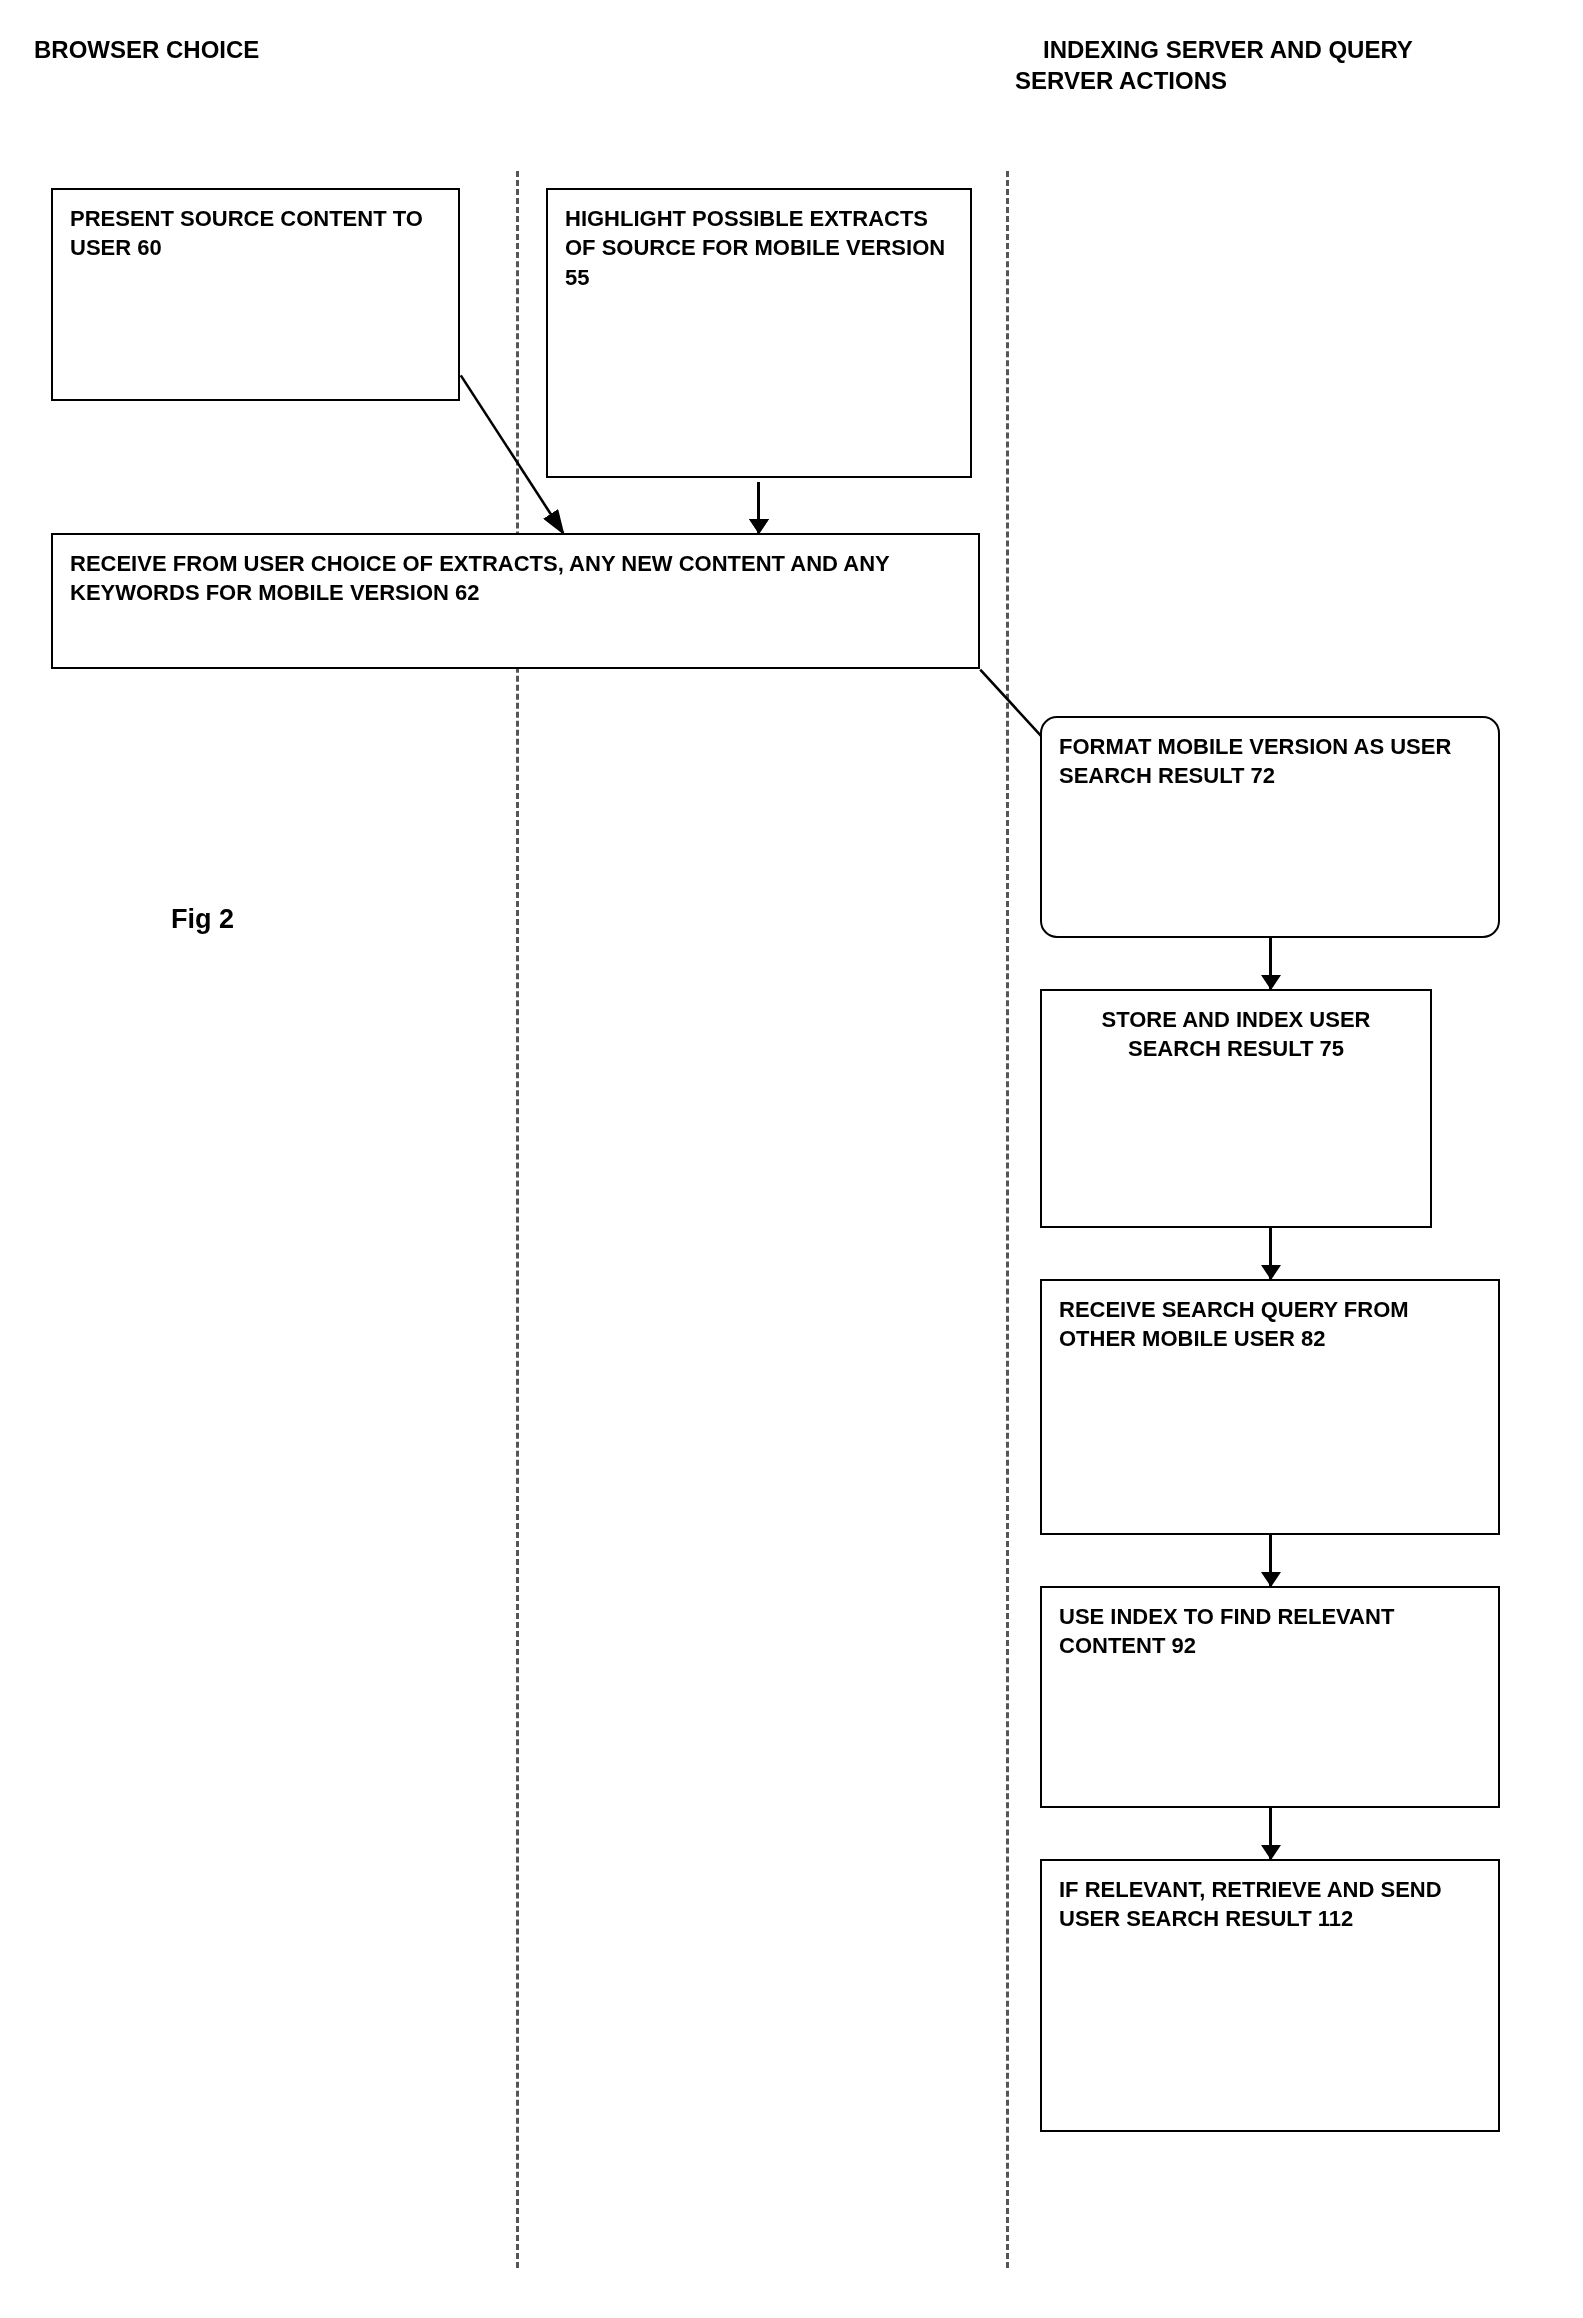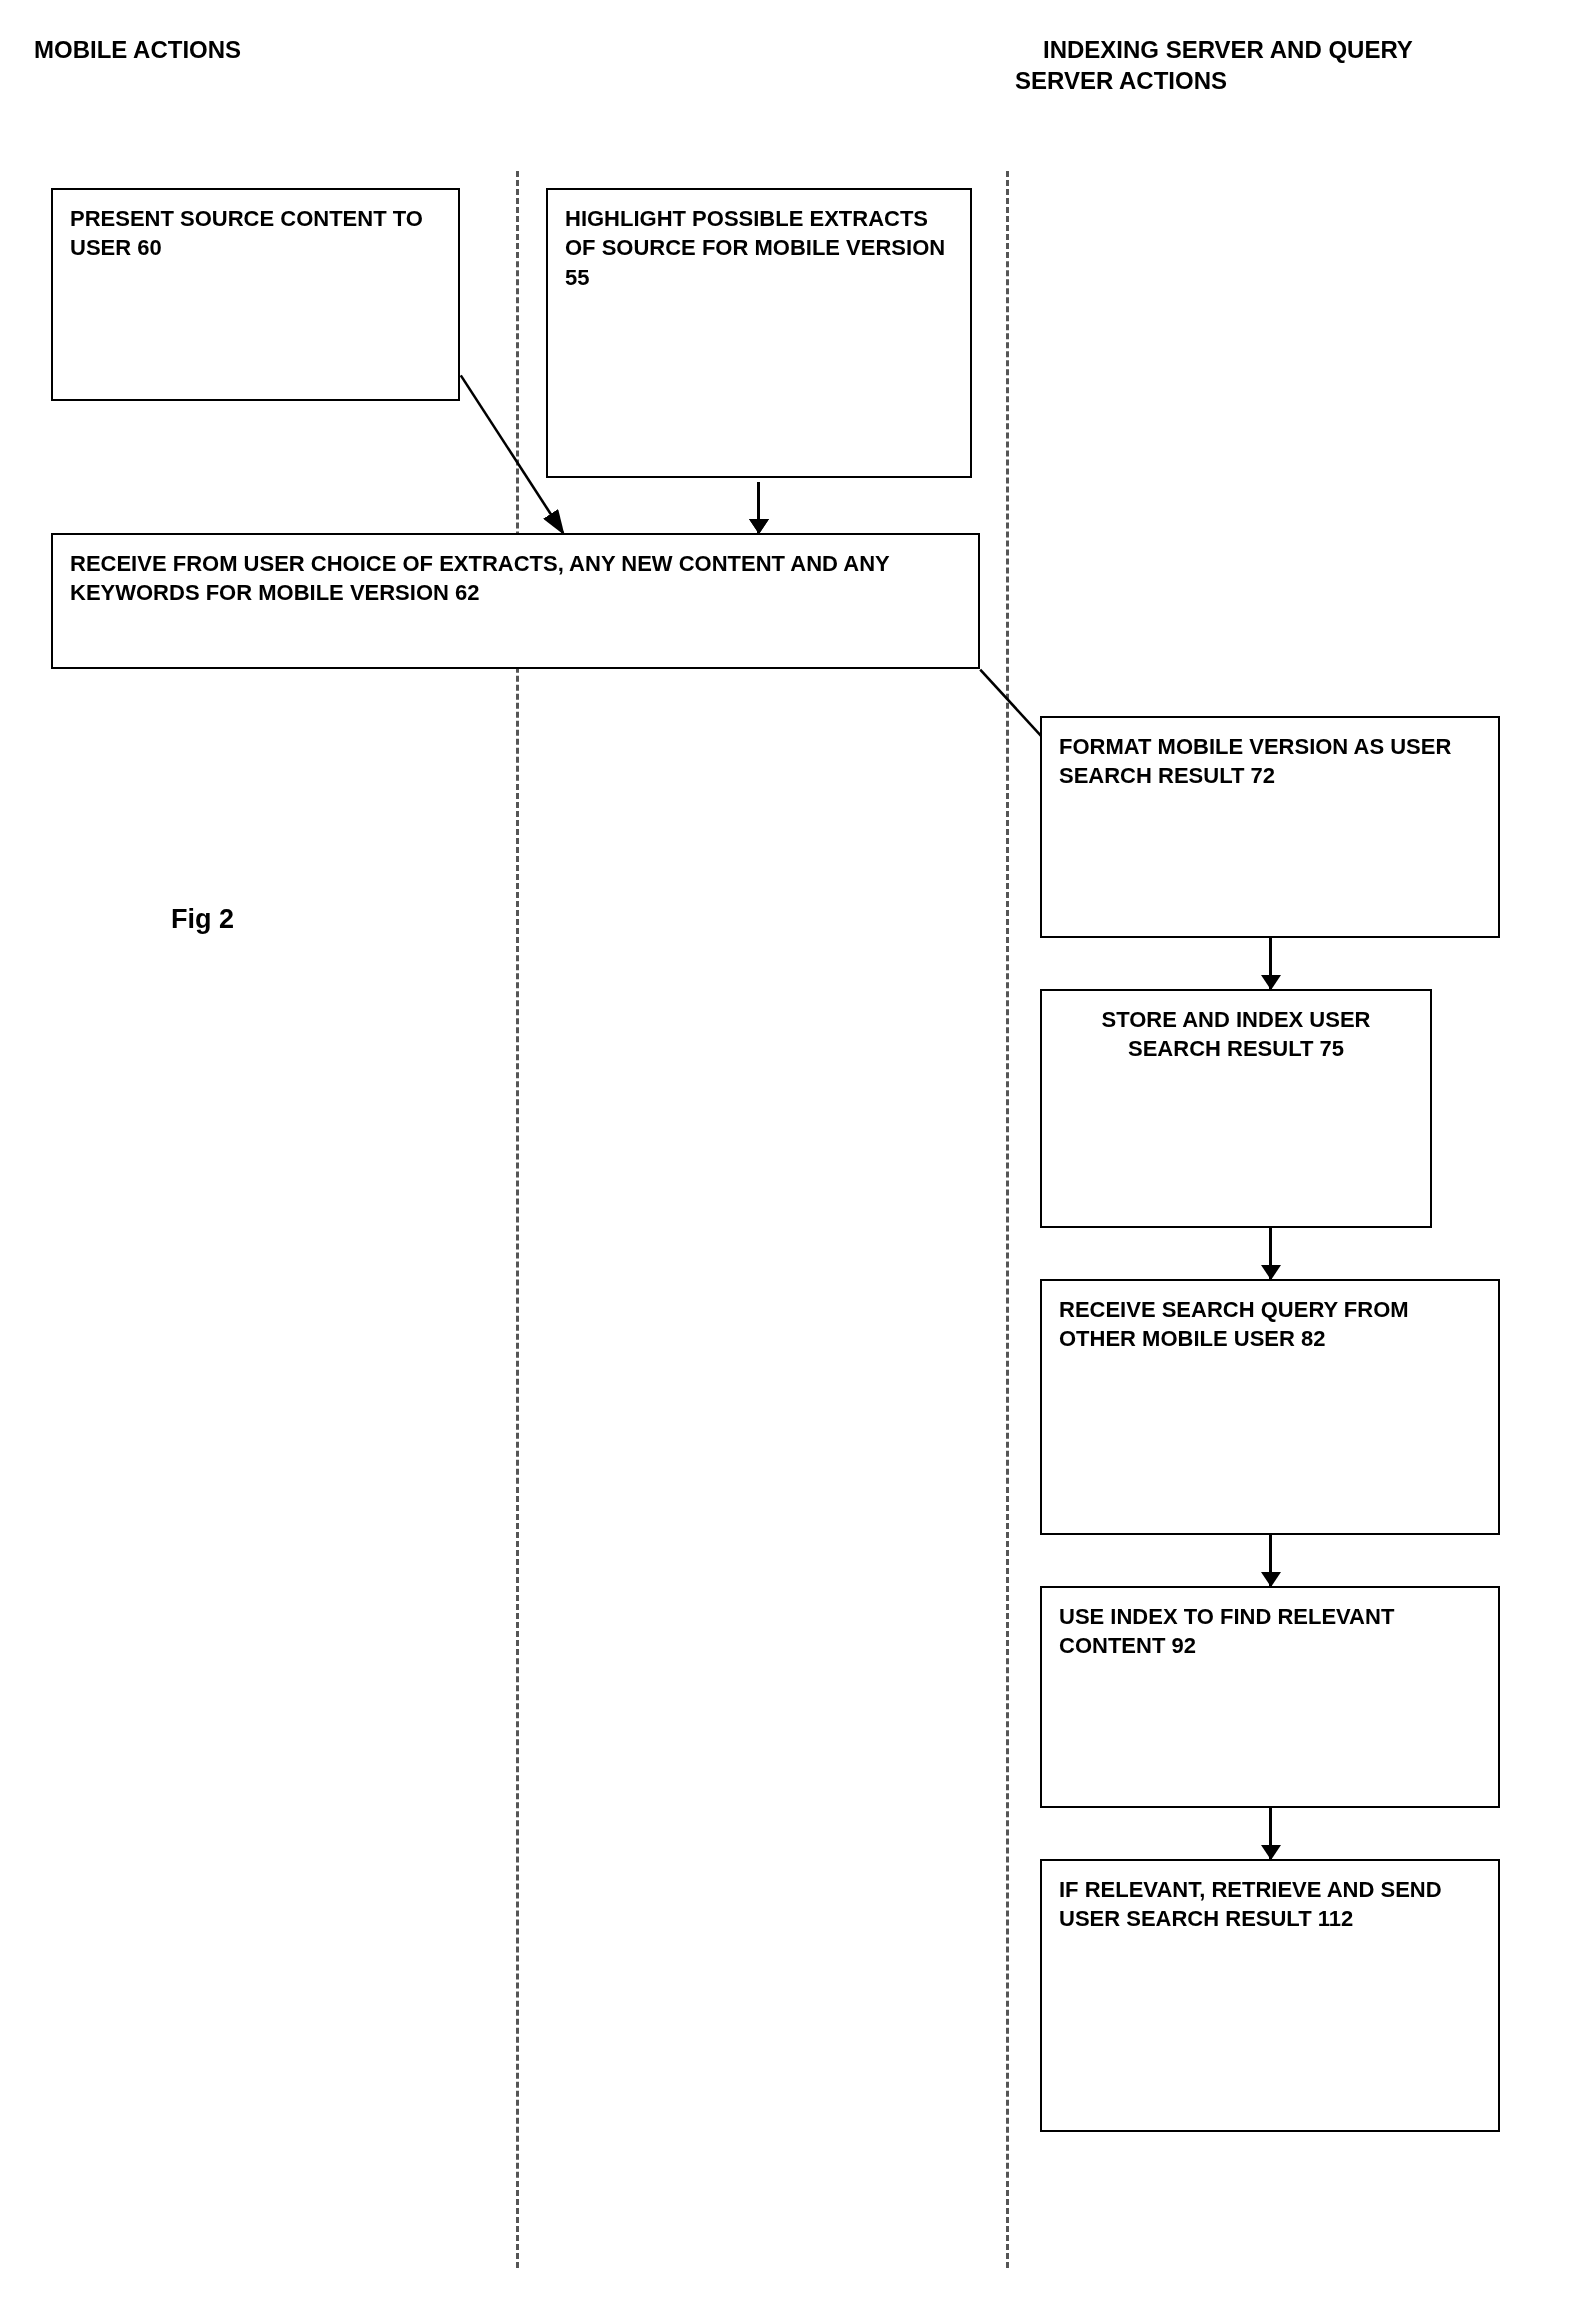--- a/index.html
+++ b/index.html
@@ -66,21 +66,21 @@
       font-size: 27px;
       font-weight: bold;
     }
   </style>
 </head>
 <body>
 
 <div class="diagram-container">
 
   <div style="position:absolute; top:34px; left:34px; width:478px;">
-    <span style="font-size:24px; font-weight:bold; line-height:1.3;">MOBILE ACTIONS</span>
+    <span style="font-size:24px; font-weight:bold; line-height:1.3;">BROWSER CHOICE</span>
   </div>
 
 
   <div style="position:absolute; top:34px; left:1015px; width:478px; text-align:left;">
     <span style="font-size:24px; font-weight:bold; line-height:1.3;margin-left:28px;">INDEXING SERVER AND QUERY SERVER ACTIONS</span>
   </div>
 
   <div class="dashed-line line-1"></div>
   <div class="dashed-line line-2"></div>
 
@@ -111,21 +111,21 @@
 
   <svg style="position:absolute; left:51px; top:533px; overflow:visible; pointer-events:none;" width="1023" height="256" viewBox="0 0 1200 300">
     <defs>
       <marker id="arrowhead2" markerWidth="10" markerHeight="7" refX="9" refY="3.5" orient="auto">
         <polygon points="0 0, 10 3.5, 0 7" fill="#000"></polygon>
       </marker>
     </defs>
     <line x1="1090" y1="160" x2="1200" y2="280" stroke="#000" stroke-width="3" marker-end="url(#arrowhead2)"></line>
   </svg>
 
-  <div class="flow-box" style="left:1040px; top:716px; width:460px; min-height:222px;">
+  <div class="flow-box" style="left:1040px; top:716px; width:460px; min-height:222px;border-radius:17px;">
     <span>FORMAT MOBILE VERSION AS USER SEARCH RESULT     72</span>
   </div>
 
   <div style="position:absolute; left:1269px; top:938px; width:3.4px; height:51px; background:#000;">
     <div style="position:absolute; bottom:-0.9px; left:50%; transform:translateX(-50%); width:0; height:0; border-left:10.2px solid transparent; border-right:10.2px solid transparent; border-top:15.3px solid #000;"></div>
   </div>
 
   <div class="flow-box" style="left:1040px; top:989px; width:392px; min-height:239px;text-align:center;">
     <span>STORE AND INDEX USER SEARCH RESULT  75</span>
   </div>

